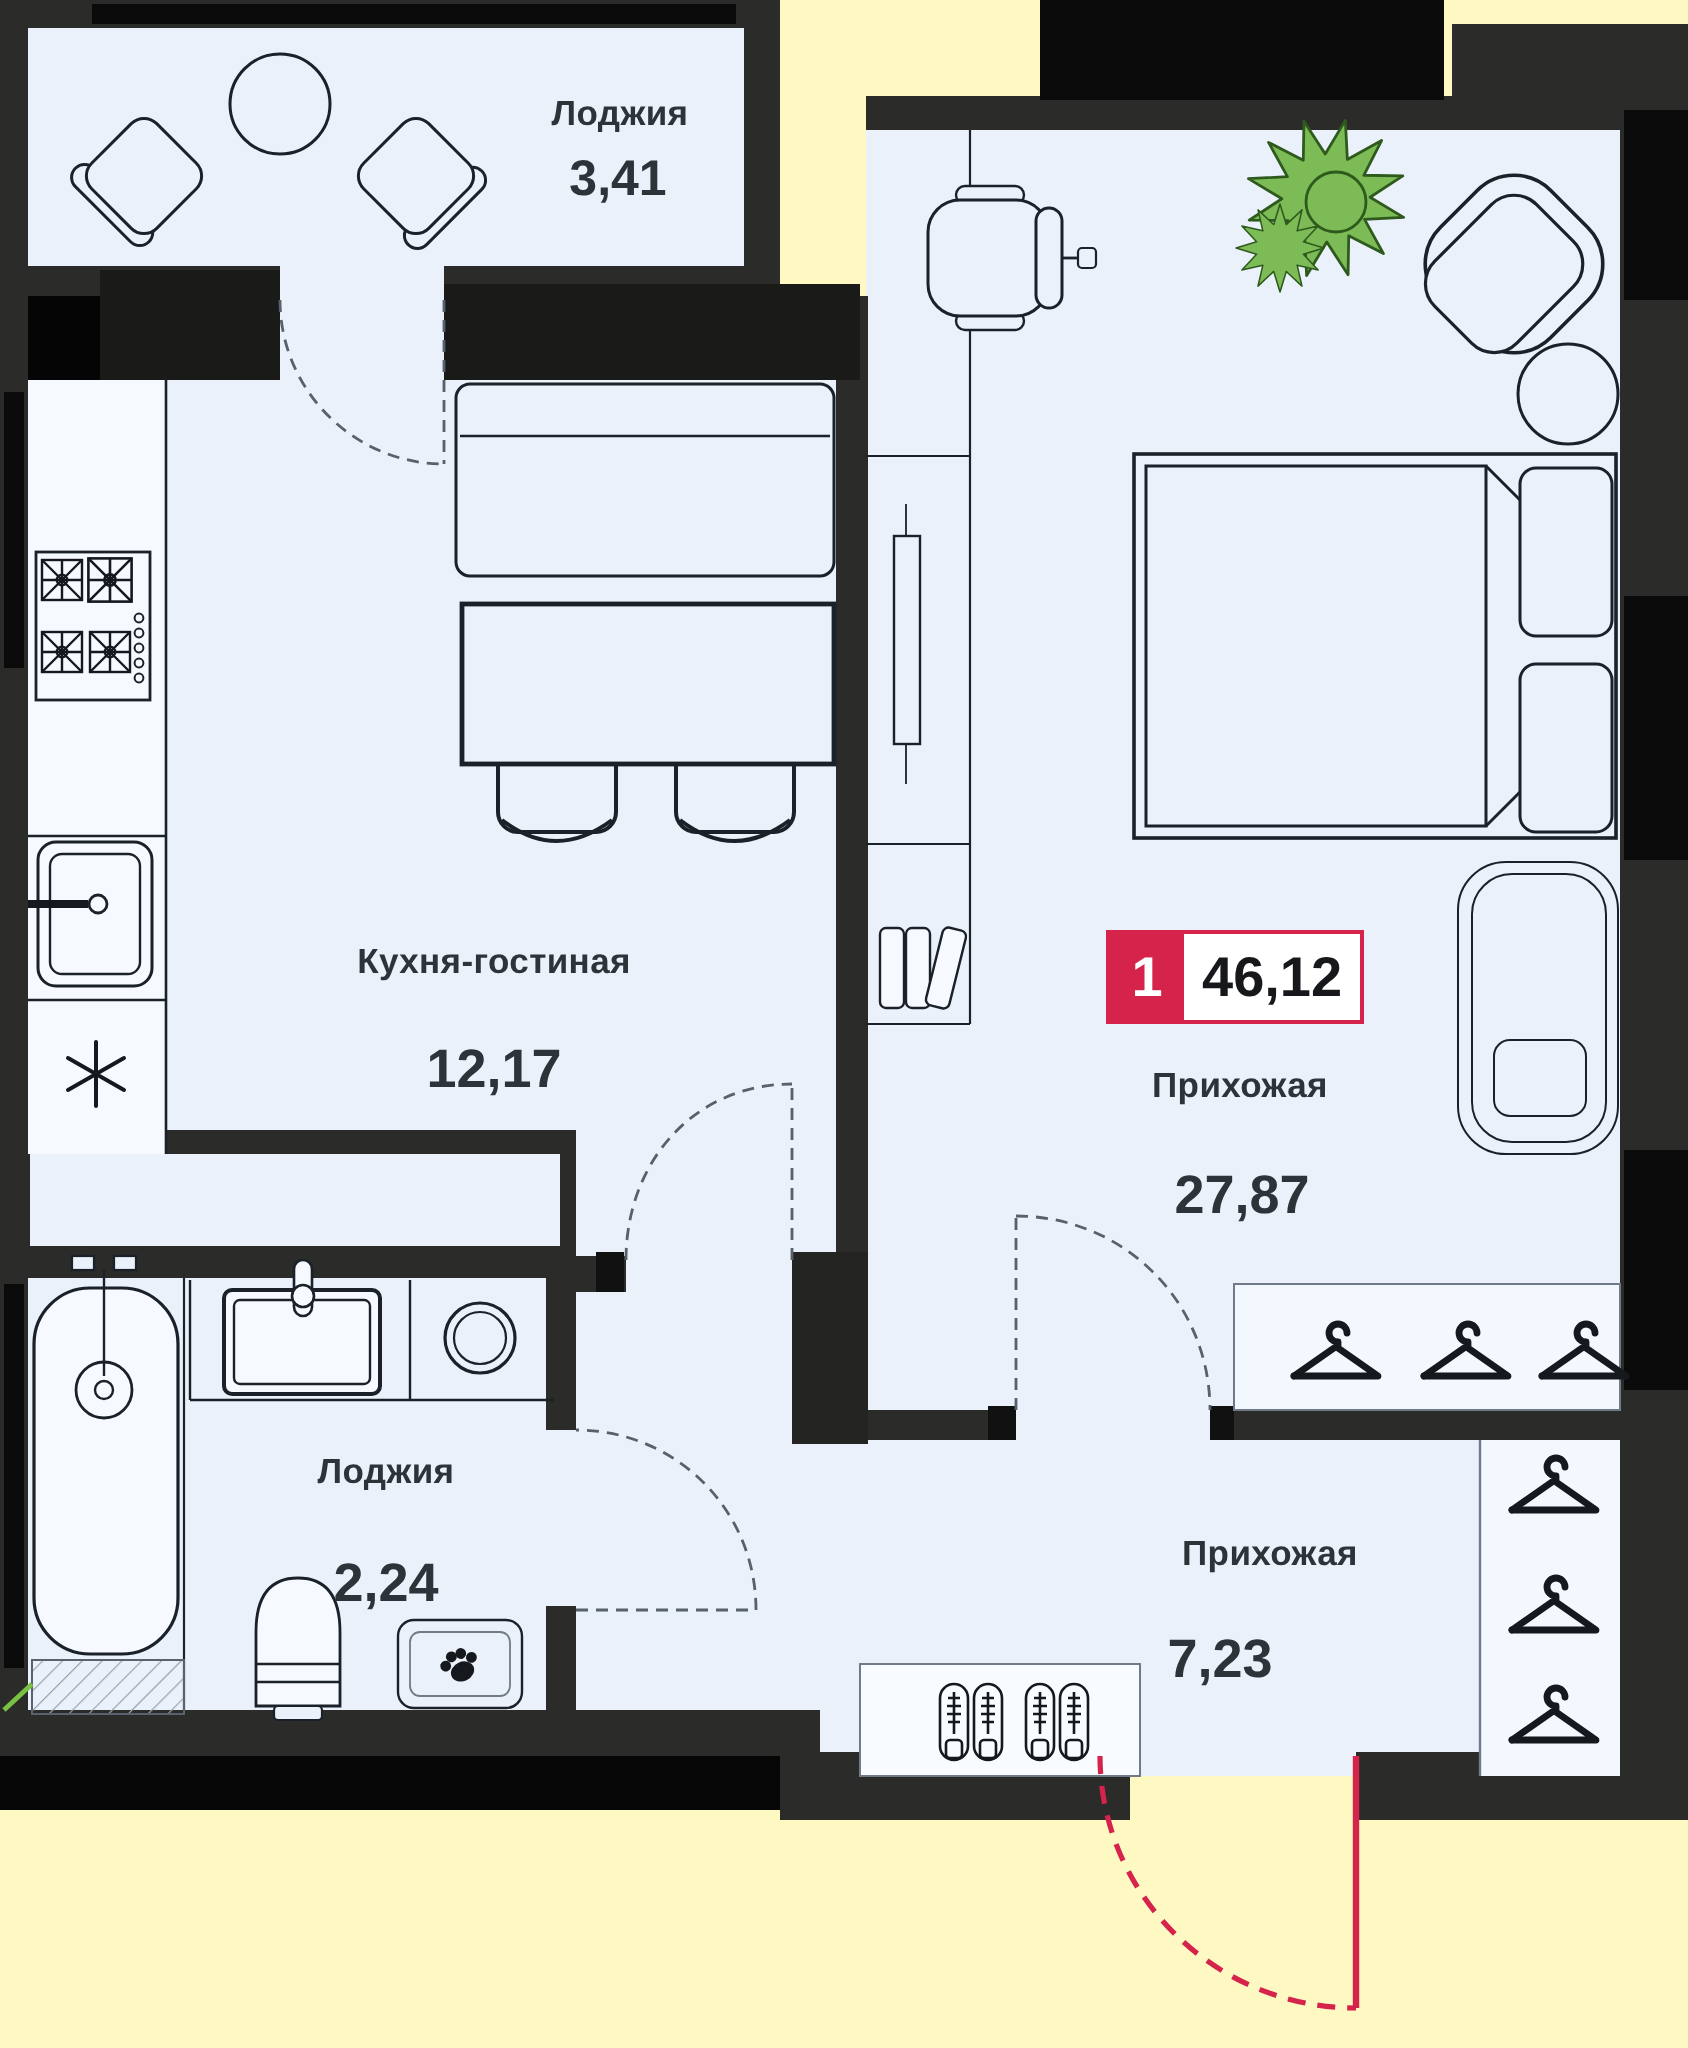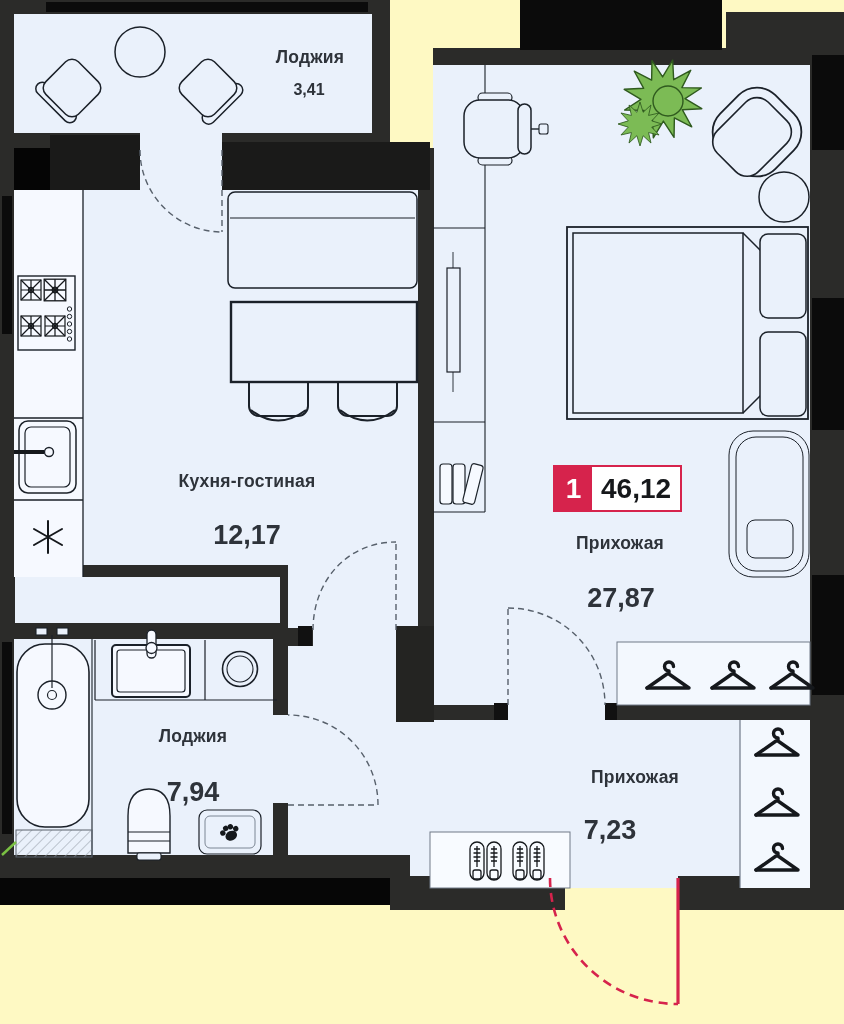--- a/index.html
+++ b/index.html
@@ -7,21 +7,21 @@
     position:relative;width:844px;height:1024px;background:#fef9c3;overflow:hidden;
     font-family:"Liberation Sans",sans-serif;
   }
   .stage svg{position:absolute;left:0;top:0;}
   .lbl{
     position:absolute;transform:translate(-50%,-50%);
     font-weight:700;color:#2e333a;white-space:nowrap;z-index:5;
   }
   .room-name{font-size:17.5px;letter-spacing:.2px;}
   .room-area{font-size:27px;margin-top:21px;}
-  .room-area-sm{font-size:16px;}
+  .room-area-sm{font-size:25px;}
   .badge{
     position:absolute;display:flex;align-items:stretch;height:47px;
     border:2.5px solid #d6234c;background:#fff;box-sizing:border-box;z-index:6;
   }
   .badge-num{
     width:37px;background:#d6234c;color:#fff;font-size:28px;font-weight:700;
     display:flex;align-items:center;justify-content:center;
   }
   .badge-area{
     padding:0 9px;font-size:28px;font-weight:700;color:#16181b;
@@ -291,21 +291,21 @@
   <div class="lbl room-name" style="left:310px;top:57px">Лоджия</div>
   <div class="lbl room-area-sm" style="left:309px;top:90px">3,41</div>
 
   <div class="lbl room-name" style="left:247px;top:481px">Кухня-гостиная</div>
   <div class="lbl room-area" style="left:247px;top:514px">12,17</div>
 
   <div class="lbl room-name" style="left:620px;top:543px">Прихожая</div>
   <div class="lbl room-area" style="left:621px;top:577px">27,87</div>
 
   <div class="lbl room-name" style="left:193px;top:736px">Лоджия</div>
-  <div class="lbl room-area" style="left:193px;top:771px">7,94</div>
+  <div class="lbl room-area" style="left:193px;top:771px">2,24</div>
 
   <div class="lbl room-name" style="left:635px;top:777px">Прихожая</div>
   <div class="lbl room-area" style="left:610px;top:809px">7,23</div>
 
   <div class="badge" style="left:553px;top:465px">
     <div class="badge-num">1</div>
     <div class="badge-area">46,12</div>
   </div>
 </div>
 

